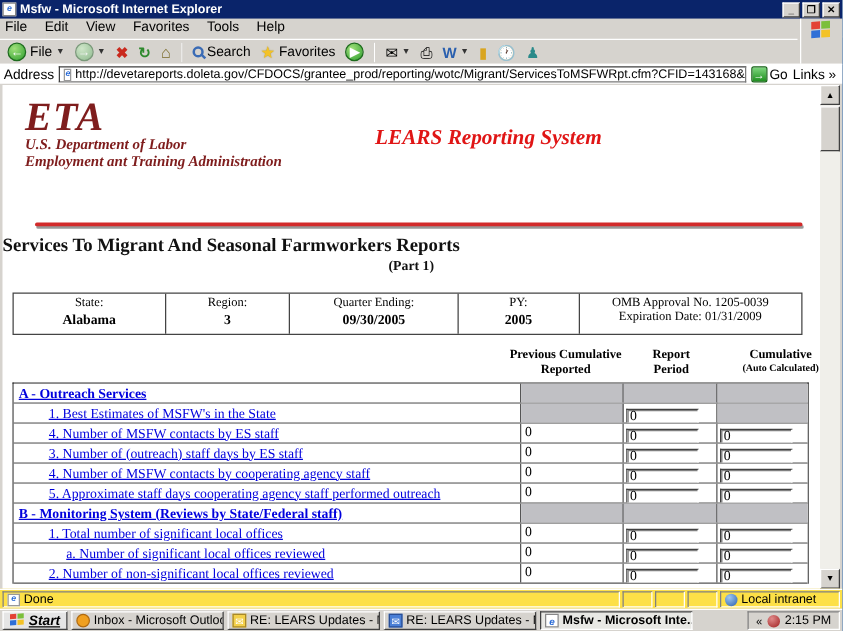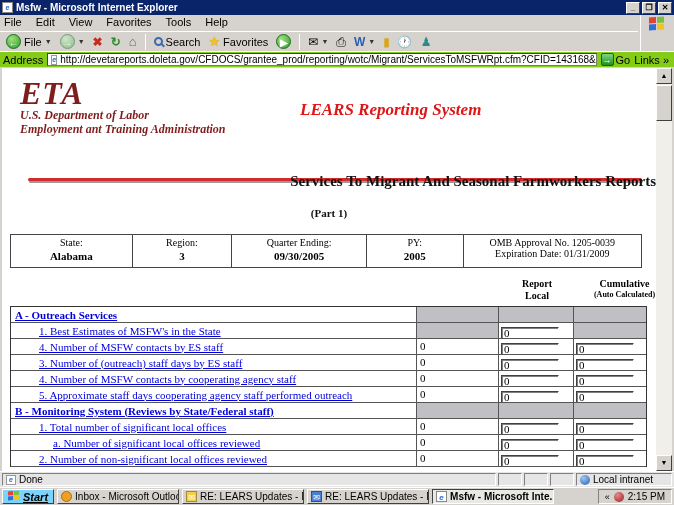--- a/index.html
+++ b/index.html
@@ -55,21 +55,21 @@
   .mini-refresh { color:#2f8a2f; font-size:12px; font-weight:bold; }
   .mini-home { color:#7a6a2a; font-size:13px; }
   .lens { width:9px; height:9px; border:2px solid #3a6bb5; border-radius:50%; position:relative; display:inline-block; }
   .lens:after { content:""; position:absolute; width:5px; height:2px; background:#3a6bb5; transform:rotate(45deg); right:-4px; bottom:-2px; }
   .star { color:#f3c227; font-size:13px; text-shadow:0 0 1px #a58a1a; }
   .sep { width:1px; height:16px; background:#9a968f; border-right:1px solid #fff; margin:0 2px; }
   .dd { font-size:7px; color:#333; }
   .tb-ico { font-size:12px; }
   
   .addressbar {
-    position:absolute; top:51px; left:0; right:0; height:16px; background:#84cc16;
+    position:absolute; top:51px; left:0; right:0; height:16px; background:#ffffff;
     display:flex; align-items:center; padding:0 3px; gap:4px; border-top:1px solid #fff;
   }
   .addressbar .lbl { font-size:11px; color:#000; }
   .urlbox {
     flex:1; height:13px; background:#fff; border:1px solid #7a7a7a;
     border-top-color:#404040; border-left-color:#404040;
     display:flex; align-items:center; font-size:10px; overflow:hidden; white-space:nowrap;
   }
   .urlbox .fav { width:10px; height:10px; margin:0 3px; background:#fff; border:1px solid #999; color:#2a6bd6; font-size:7px; line-height:8px; text-align:center; font-style:italic; font-weight:bold; }
   .gobtn { display:flex; align-items:center; gap:2px; font-size:11px; }
@@ -79,21 +79,21 @@
   .content {
     position:absolute; top:68px; left:2px; right:2px; height:403px; background:#fff;
     overflow:hidden; font-family:"Liberation Serif", serif;
   }
   .page-inner { position:absolute; top:0; left:0; right:16px; bottom:0; }
   .eta { position:absolute; top:10px; left:18px; color:#7f1d1d; font-style:italic; }
   .eta .big { font-size:32px; font-weight:bold; letter-spacing:1px; line-height:30px; }
   .eta .sub { font-size:12px; font-weight:bold; line-height:14px; }
   .lears { position:absolute; top:32px; left:298px; color:#E01515; font-size:17px; font-weight:bold; font-style:italic; }
   .redrule { position:absolute; top:110px; left:26px; width:614px; height:3px; background:#D22B2B; box-shadow:1px 2px 0 #9a9a9a; border-radius:2px; }
-  .rpt-title { position:absolute; top:105px; left:0; right:0; text-align:right; font-size:15px; font-weight:bold; color:#111; }
+  .rpt-title { position:absolute; top:121px; left:0; right:0; text-align:left; font-size:15px; font-weight:bold; color:#111; }
   .rpt-sub { position:absolute; top:139px; left:0; right:0; text-align:center; font-size:11px; font-weight:bold; color:#111; }
   .infotbl { position:absolute; top:166px; left:8px; width:632px; height:34px; display:flex; border:1px solid #444; }
   .infotbl .icell { border-right:1px solid #444; text-align:center; font-size:10px; padding-top:2px; color:#000; }
   .infotbl .icell:last-child { border-right:none; }
   .infotbl .icell .val { font-size:11px; font-weight:bold; margin-top:2px; }
   .colheads { position:absolute; top:210px; left:0; width:645px; height:26px; font-weight:bold; font-size:10px; color:#000; text-align:center; }
   .colheads .ch { position:absolute; line-height:1.2; }
   .colheads .small { font-size:8px; }
   
   .maintbl { position:absolute; top:238px; left:8px; width:637px; border:1px solid #333; border-bottom:none; }
@@ -121,39 +121,39 @@
     border-top:1px solid #fff; border-left:1px solid #fff;
     border-right:1px solid #404040; border-bottom:1px solid #404040;
     font-size:7px; text-align:center; line-height:14px; color:#000;
   }
   .sb-up { top:0; } .sb-down { bottom:0; }
   .sthumb { position:absolute; top:17px; left:0; width:16px; height:36px; background:#D6D3CE;
     border-top:1px solid #fff; border-left:1px solid #fff;
     border-right:1px solid #404040; border-bottom:1px solid #404040; }
   
   .statusbar {
-    position:absolute; top:471px; left:0; right:0; height:16px; background:#e5e5e5;
+    position:absolute; top:471px; left:0; right:0; height:16px; background:#fde047;
     display:flex; align-items:center; gap:2px; padding:0 2px; border-top:1px solid #fff;
   }
   .pane {
     height:13px; border:1px solid #808080; border-bottom-color:#fff; border-right-color:#fff;
     font-size:10px; display:flex; align-items:center; padding:0 3px; gap:3px; color:#000;
   }
   .pane.done { flex:1; }
   .pane.tiny { width:24px; }
   .pane.zone { width:96px; }
   .globe { width:10px; height:10px; border-radius:50%; background:radial-gradient(circle at 35% 30%, #9ec7f0, #2a5fae); display:inline-block; }
   
   .taskbar {
     position:absolute; top:487px; left:0; right:0; height:18px; background:#D6D3CE;
     border-top:1px solid #fff; display:flex; align-items:center; gap:3px; padding:0 2px;
   }
   .startbtn {
     height:15px; display:flex; align-items:center; gap:3px; padding:0 5px;
-    background:#7dd3fc; border-top:1px solid #fff; border-left:1px solid #fff;
+    background:#e5e5e5; border-top:1px solid #fff; border-left:1px solid #fff;
     border-right:1px solid #404040; border-bottom:1px solid #404040;
     font-weight:bold; font-size:11px; font-style:italic;text-decoration:underline;
   }
   .task {
     height:15px; width:122px; display:flex; align-items:center; gap:3px; padding:0 3px;
     background:#D6D3CE; border-top:1px solid #fff; border-left:1px solid #fff;
     border-right:1px solid #404040; border-bottom:1px solid #404040;
     font-size:10px; white-space:nowrap; overflow:hidden;
   }
   .task.active {
@@ -303,23 +303,27 @@
           <div>PY:</div>
           <div class="val">2005</div>
         </div>
         <div class="icell" style="width:178px;">
           <div>OMB Approval No. 1205-0039</div>
           <div>Expiration Date: 01/31/2009</div>
         </div>
       </div>
 
       <div class="colheads">
+        <div class="ch" style="left:403px;width:95px;">
+          <div>Previous Cumulative</div>
+          <div>Reported</div>
+        </div>
         <div class="ch" style="left:498px;width:74px;">
           <div>Report</div>
-          <div>Local</div>
+          <div>Period</div>
         </div>
         <div class="ch" style="left:572px;width:73px;margin-left:14px;">
           <div>Cumulative</div>
           <div class="small">(Auto Calculated)</div>
         </div>
       </div>
 
       <div class="maintbl">
 
         <div class="trow sec">

